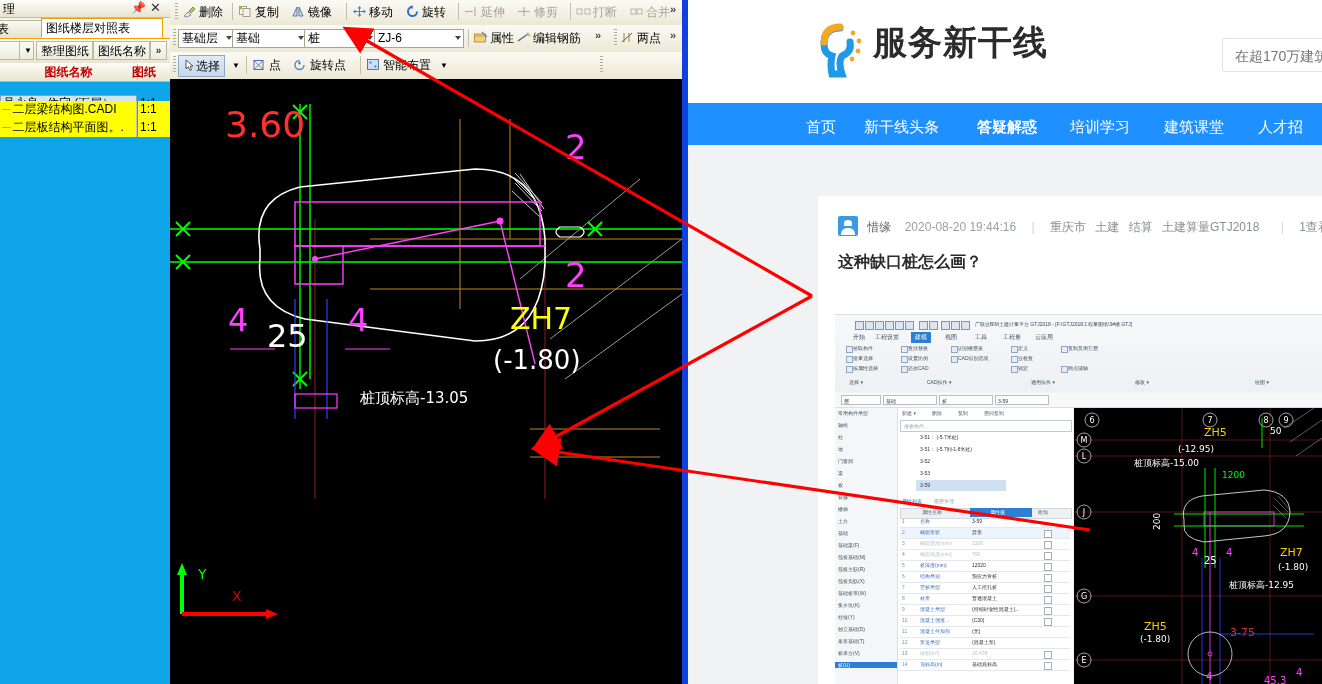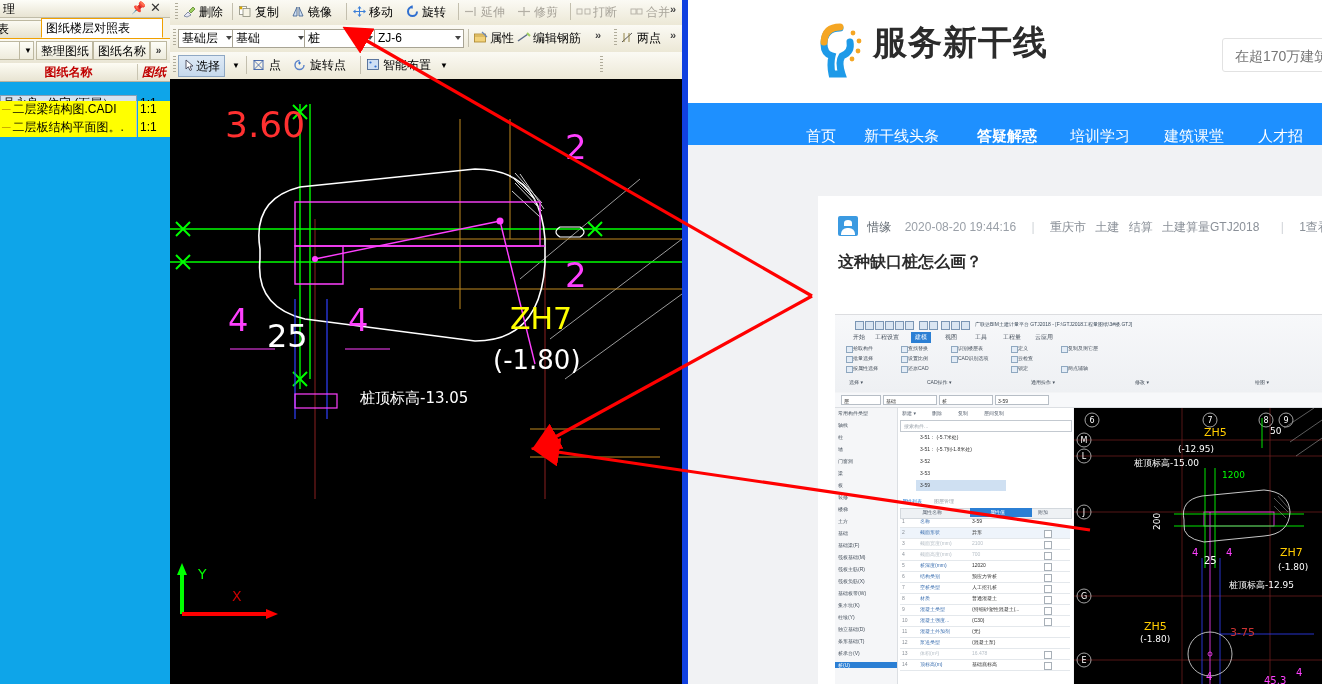--- a/index.html
+++ b/index.html
@@ -30,21 +30,21 @@
   #dtb-0{left:-26px;width:46px;}
   #dtb-arrow{left:19px;width:15px;text-align:center;font-size:8px;}
   #dtb-1{left:36px;width:57px;}
   #dtb-2{left:93px;width:57px;}
   #dtb-more{left:150px;width:17px;text-align:center;font-weight:bold;font-size:10px;color:#333;}
 
   #dock-grid{position:absolute;left:0;top:63px;width:170px;height:621px;background:#0ea5e9;}
   #grid-head{position:absolute;left:0;top:0;width:170px;height:18px;background:linear-gradient(#fdfcf4,#e8e4d2);border-bottom:1px solid #b8b4a0;}
   #grid-head .gh{position:absolute;top:1px;height:16px;line-height:16px;font-size:12px;font-weight:bold;color:#c00000;text-align:center;}
   #gh-0{left:0;width:137px;border-right:1px solid #c9c5b2;}
-  #gh-1{left:138px;width:32px;font-style:italic;}
+  #gh-1{left:128px;width:32px;}
   .grow{position:absolute;left:0;width:170px;height:18px;font-size:12px;color:#000;}
   .grow .c0{position:absolute;left:0;top:0;width:137px;height:18px;line-height:17px;padding-left:2px;box-sizing:border-box;white-space:nowrap;overflow:hidden;border-right:1px solid #c9c5b2;}
   .grow .c1{position:absolute;left:138px;top:0;width:32px;height:18px;line-height:17px;padding-left:2px;box-sizing:border-box;}
   .grow.sel .c0{background:#d6e3f0;border:1px solid #8a9fb5;line-height:15px;}
   .grow.hl .c0,.grow.hl .c1{background:#ffff00;}
   .grow .dash{color:#c0a000;margin-right:2px;}
 
   
   #tb1{position:absolute;left:170px;top:0;width:518px;height:25px;background:linear-gradient(#fbfaf4,#ece8d6);border-bottom:1px solid #d6d2c0;}
   #tb2{position:absolute;left:170px;top:25px;width:518px;height:27px;background:linear-gradient(#fbfaf4,#ece8d6);border-bottom:1px solid #d6d2c0;}
@@ -71,21 +71,21 @@
   #web{position:absolute;left:688px;top:0;width:634px;height:684px;background:#f1f2f4;overflow:hidden;}
   #web-header{position:absolute;left:0;top:0;width:634px;height:103px;background:#fff;}
   #logo{position:absolute;left:118px;top:18px;width:66px;height:66px;}
   #logo-text{position:absolute;left:185px;top:22px;}
   #logo-text .big{font-size:34px;font-weight:bold;color:#2b2b2b;letter-spacing:1px;line-height:40px;font-family:"DejaVu Sans",sans-serif;}
   #logo-text .sub{font-size:12px;color:#555;letter-spacing:7px;margin-top:4px;}
   #search-box{position:absolute;left:534px;top:38px;width:180px;height:34px;border:1px solid #e2e2e2;border-radius:3px;background:#fff;box-sizing:border-box;}
   #search-box input{position:absolute;left:10px;top:6px;width:160px;height:20px;border:none;outline:none;font-size:14px;color:#9aa4b0;background:transparent;font-family:"Liberation Sans",sans-serif;}
 
   #navbar{position:absolute;left:0;top:103px;width:634px;height:42px;background:#1e90ff;}
-  .navitem{position:absolute;top:12px;height:42px;line-height:42px;color:#fff;font-size:15px;white-space:nowrap;cursor:pointer;}
+  .navitem{position:absolute;top:3px;height:42px;line-height:42px;color:#fff;font-size:15px;white-space:nowrap;cursor:pointer;}
   .navitem.active{font-weight:bold;}
 
   #breadcrumb{position:absolute;left:118px;top:170px;font-size:12px;color:#9098a2;white-space:nowrap;}
   #breadcrumb .sep{position:static;display:inline;background:none;margin:0 5px;color:#b8bec6;}
   #breadcrumb .cur{color:#707880;}
 
   #post-card{position:absolute;left:130px;top:196px;width:504px;height:488px;background:#fff;}
   #post-meta{position:absolute;left:20px;top:20px;height:22px;white-space:nowrap;font-size:12px;color:#9aa0a8;}
   #avatar{display:inline-block;width:20px;height:20px;background:#3b9ae1;border-radius:2px;vertical-align:-5px;position:relative;overflow:hidden;}
   #avatar:after{content:"";position:absolute;left:6px;top:4px;width:8px;height:6px;background:#fff;border-radius:50% 50% 0 0;}

